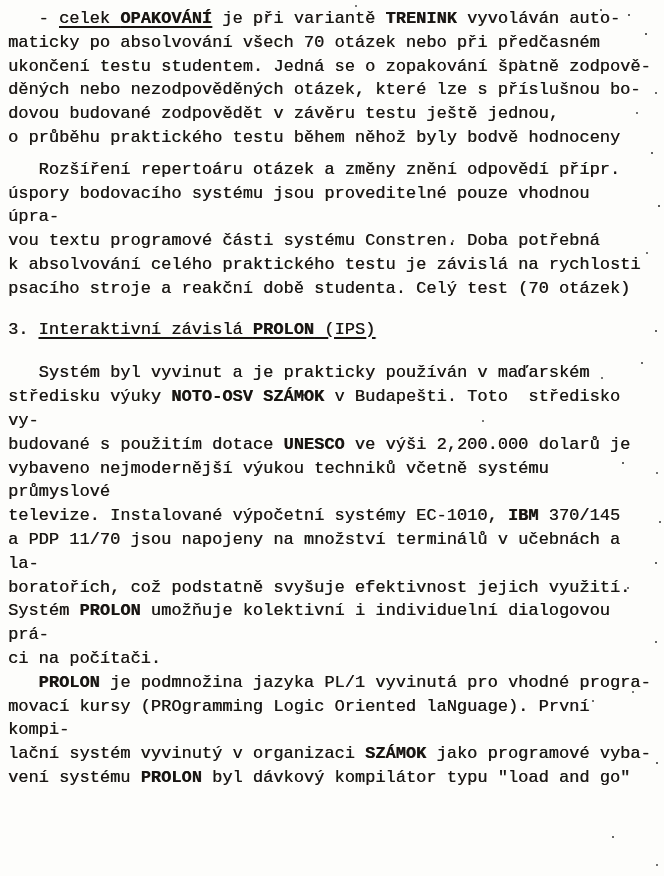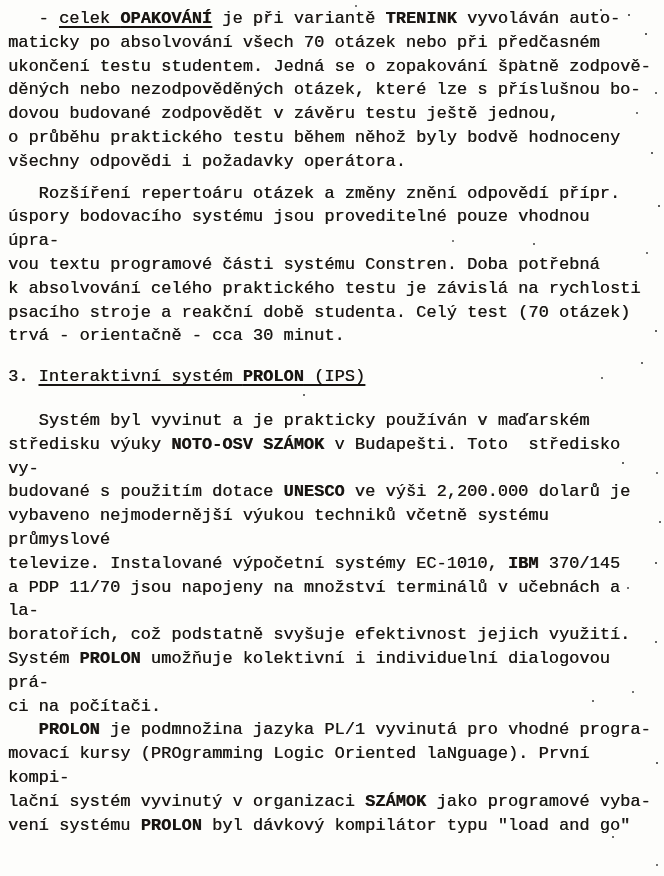--- a/index.html
+++ b/index.html
@@ -61,28 +61,26 @@
 
 <div class="page">
   <div class="noise"></div>
   <div id="doc-text">
       <div class="line"><span class="run">   - </span><span class="run u">celek </span><span class="run b u">OPAKOVÁNÍ</span><span class="run"> je při variantě </span><span class="run b">TRENINK</span><span class="run"> vyvoláván auto-</span></div>
       <div class="line"><span class="run">maticky po absolvování všech 70 otázek nebo při předčasném</span></div>
       <div class="line"><span class="run">ukončení testu studentem. Jedná se o zopakování špatně zodpově-</span></div>
       <div class="line"><span class="run">děných nebo nezodpověděných otázek, které lze s příslušnou bo-</span></div>
       <div class="line"><span class="run">dovou budované zodpovědět v závěru testu ještě jednou,</span></div>
       <div class="line"><span class="run">o průběhu praktického testu během něhož byly bodvě hodnoceny</span></div>
-      <div class="line"><span class="run">všechny odpovědi i požadavky operátora.</span></div>
       <div class="line gap-para"><span class="run">   Rozšíření repertoáru otázek a změny znění odpovědí přípr.</span></div>
       <div class="line"><span class="run">úspory bodovacího systému jsou proveditelné pouze vhodnou  úpra-</span></div>
       <div class="line"><span class="run">vou textu programové části systému Constren. Doba potřebná</span></div>
       <div class="line"><span class="run">k absolvování celého praktického testu je závislá na rychlosti</span></div>
       <div class="line"><span class="run">psacího stroje a reakční době studenta. Celý test (70 otázek)</span></div>
-      <div class="line"><span class="run">trvá - orientačně - cca 30 minut.</span></div>
-      <div class="line gap-section"><span class="run">3. </span><span class="run u">Interaktivní systém </span><span class="run b u">PROLON</span><span class="run u"> (IPS)</span></div>
+      <div class="line gap-section"><span class="run">3. </span><span class="run u">Interaktivní závislá </span><span class="run b u">PROLON</span><span class="run u"> (IPS)</span></div>
       <div class="line gap-heading"><span class="run">   Systém byl vyvinut a je prakticky používán v maďarském</span></div>
       <div class="line"><span class="run">středisku výuky </span><span class="run b">NOTO-OSV SZÁMOK</span><span class="run"> v Budapešti. Toto  středisko vy-</span></div>
       <div class="line"><span class="run">budované s použitím dotace </span><span class="run b">UNESCO</span><span class="run"> ve výši 2,200.000 dolarů je</span></div>
       <div class="line"><span class="run">vybaveno nejmodernější výukou techniků včetně systému průmyslové</span></div>
       <div class="line"><span class="run">televize. Instalované výpočetní systémy EC-1010, </span><span class="run b">IBM</span><span class="run"> 370/145</span></div>
       <div class="line"><span class="run">a PDP 11/70 jsou napojeny na množství terminálů v učebnách a la-</span></div>
       <div class="line"><span class="run">boratořích, což podstatně svyšuje efektivnost jejich využití.</span></div>
       <div class="line"><span class="run">Systém </span><span class="run b">PROLON</span><span class="run"> umožňuje kolektivní i individuelní dialogovou prá-</span></div>
       <div class="line"><span class="run">ci na počítači.</span></div>
       <div class="line"><span class="run">   </span><span class="run b">PROLON</span><span class="run"> je podmnožina jazyka PL/1 vyvinutá pro vhodné progra-</span></div>

